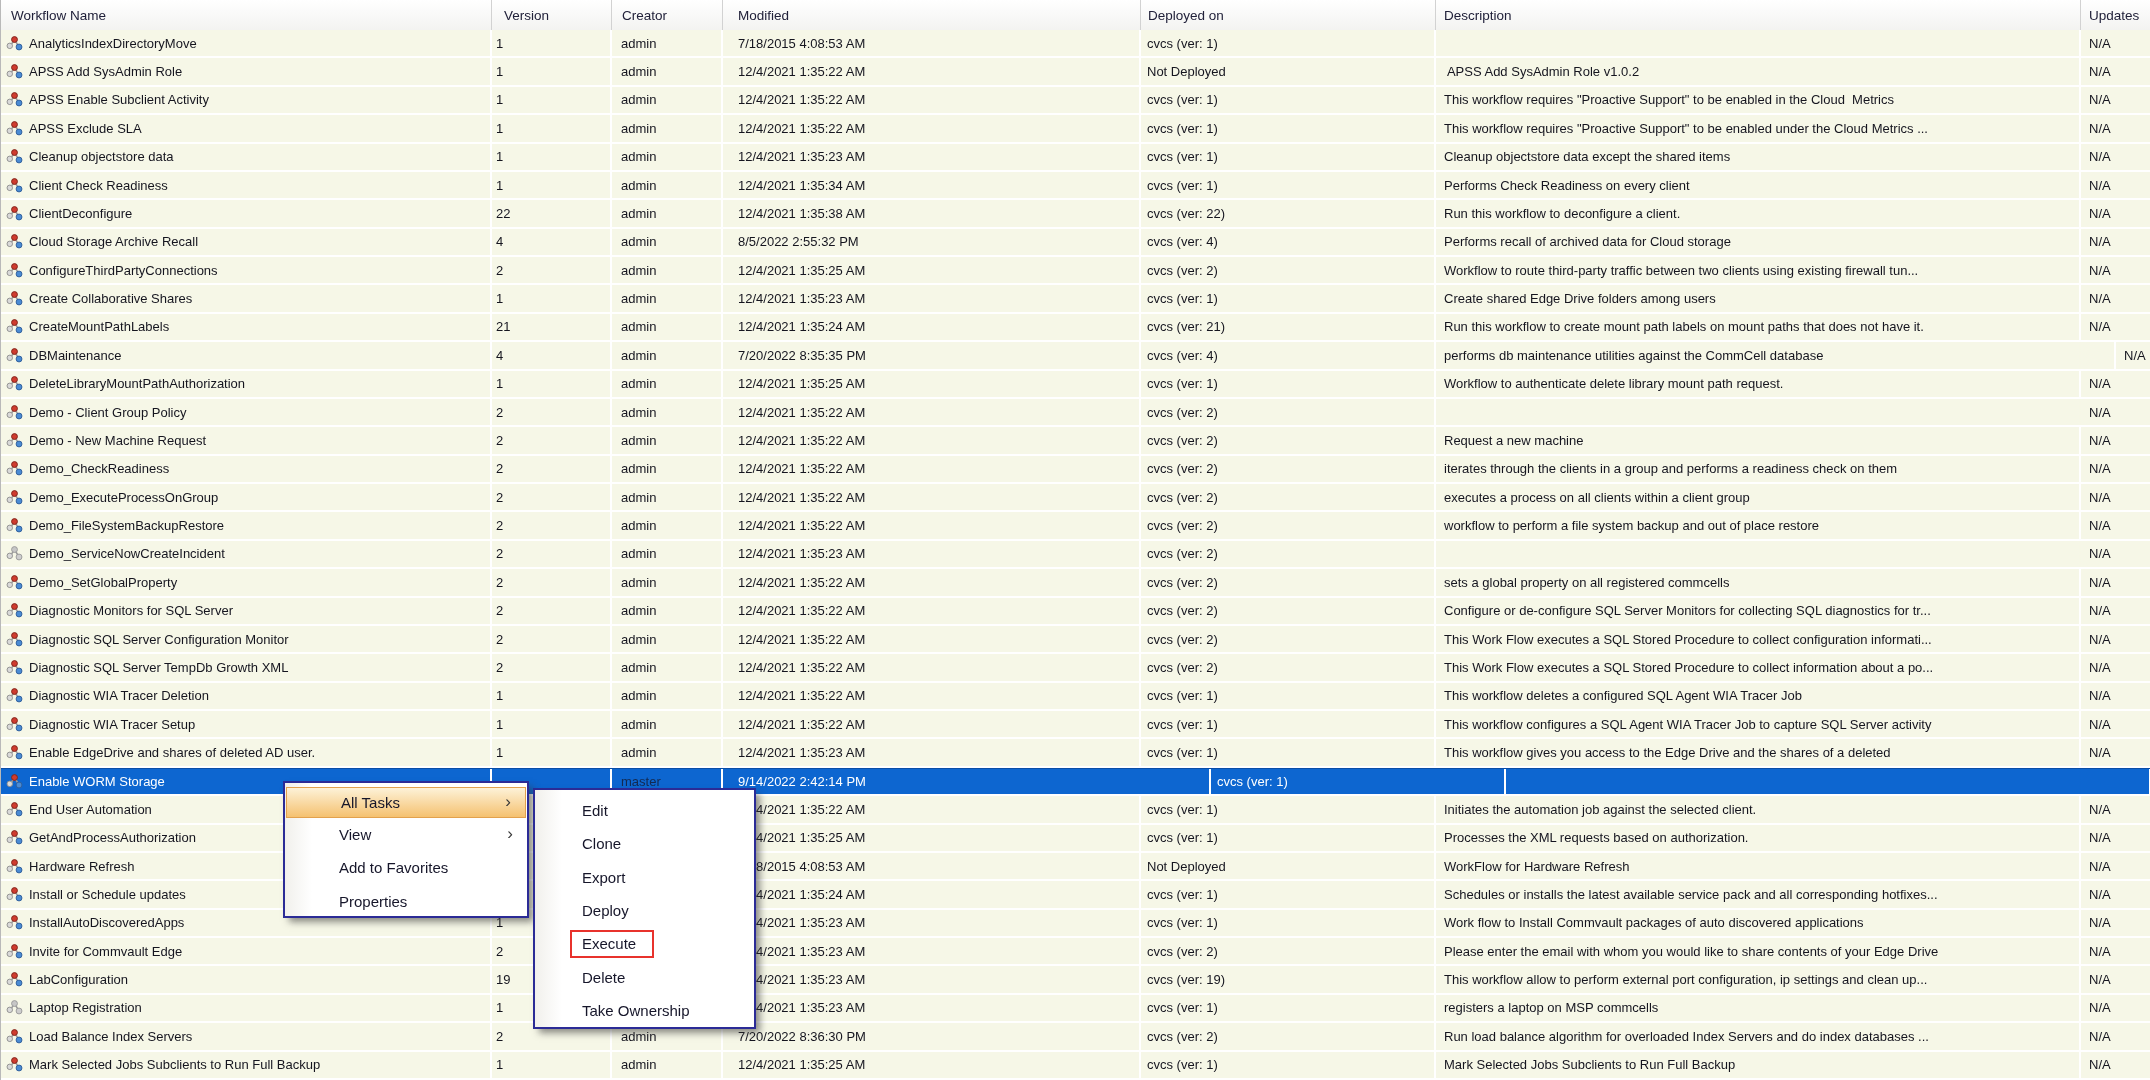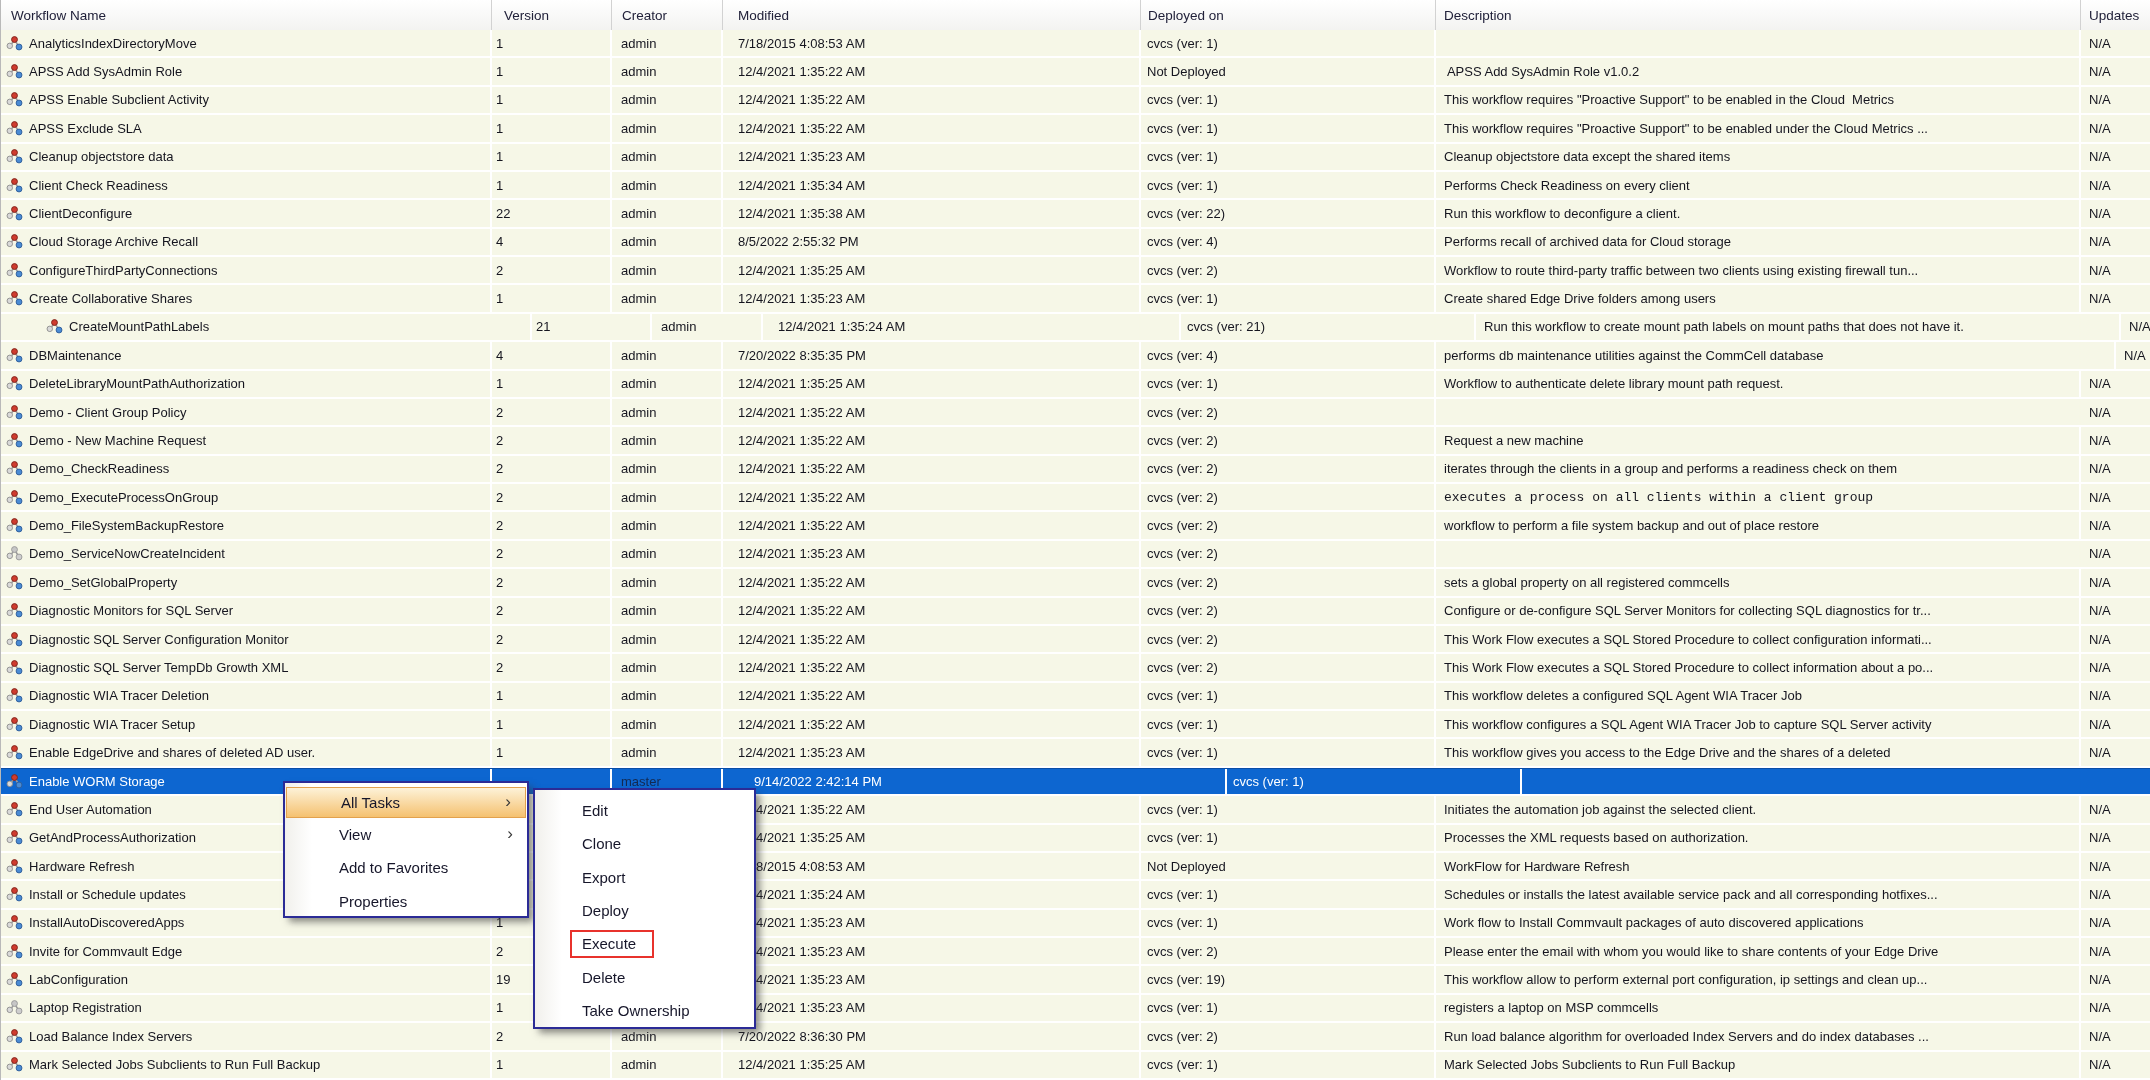--- a/index.html
+++ b/index.html
@@ -197,21 +197,21 @@
             <circle cx="13.8" cy="12.7" r="3.1" fill="#4a8bd4" stroke="#2f5d9a" stroke-width="1"></circle>
           </svg><span>Create Collaborative Shares</span></div>
         <div class="cell c1" style="width: 120px;">1</div>
         <div class="cell c2" style="width: 111px;">admin</div>
         <div class="cell c3" style="width: 418px;">12/4/2021 1:35:23 AM</div>
         <div class="cell c4" style="width: 295px;">cvcs (ver: 1)</div>
         <div class="cell c5" style="width: 645px;">Create shared Edge Drive folders among users</div>
         <div class="cell c6" style="width: 70px;">N/A</div>
       </div>
       <div class="row">
-        <div class="cell c0" style="width: 491px; margin-left: 40px;"><svg class="wf-icon" width="17" height="17" viewBox="0 0 18 18">
+        <div class="cell c0" style="width: 491px;"><svg class="wf-icon" width="17" height="17" viewBox="0 0 18 18">
             <path d="M4.5 11.5 L9 5 L13.6 12.2" stroke="#9a9a9a" stroke-width="1.6" fill="none"></path>
             <circle cx="4" cy="11.5" r="2.9" fill="#d9d9d9" stroke="#8f8f8f" stroke-width="1"></circle>
             <circle cx="9" cy="4.8" r="3.1" fill="#cf3b2e" stroke="#7d241c" stroke-width="1"></circle>
             <circle cx="13.8" cy="12.7" r="3.1" fill="#4a8bd4" stroke="#2f5d9a" stroke-width="1"></circle>
           </svg><span>CreateMountPathLabels</span></div>
         <div class="cell c1" style="width: 120px;">21</div>
         <div class="cell c2" style="width: 111px;">admin</div>
         <div class="cell c3" style="width: 418px;">12/4/2021 1:35:24 AM</div>
         <div class="cell c4" style="width: 295px;">cvcs (ver: 21)</div>
         <div class="cell c5" style="width: 645px;">Run this workflow to create mount path labels on mount paths that does not have it.</div>
@@ -291,21 +291,21 @@
         <div class="cell c0" style="width: 491px;"><svg class="wf-icon" width="17" height="17" viewBox="0 0 18 18">
             <path d="M4.5 11.5 L9 5 L13.6 12.2" stroke="#9a9a9a" stroke-width="1.6" fill="none"></path>
             <circle cx="4" cy="11.5" r="2.9" fill="#d9d9d9" stroke="#8f8f8f" stroke-width="1"></circle>
             <circle cx="9" cy="4.8" r="3.1" fill="#cf3b2e" stroke="#7d241c" stroke-width="1"></circle>
             <circle cx="13.8" cy="12.7" r="3.1" fill="#4a8bd4" stroke="#2f5d9a" stroke-width="1"></circle>
           </svg><span>Demo_ExecuteProcessOnGroup</span></div>
         <div class="cell c1" style="width: 120px;">2</div>
         <div class="cell c2" style="width: 111px;">admin</div>
         <div class="cell c3" style="width: 418px;">12/4/2021 1:35:22 AM</div>
         <div class="cell c4" style="width: 295px;">cvcs (ver: 2)</div>
-        <div class="cell c5" style="width: 645px; font-family: Liberation Mono, monospace;">executes a process on all clients within a client group</div>
+        <div class="cell c5" style="width: 645px;">executes a process on all clients within a client group</div>
         <div class="cell c6" style="width: 70px;">N/A</div>
       </div>
       <div class="row">
         <div class="cell c0" style="width: 491px;"><svg class="wf-icon" width="17" height="17" viewBox="0 0 18 18">
             <path d="M4.5 11.5 L9 5 L13.6 12.2" stroke="#9a9a9a" stroke-width="1.6" fill="none"></path>
             <circle cx="4" cy="11.5" r="2.9" fill="#d9d9d9" stroke="#8f8f8f" stroke-width="1"></circle>
             <circle cx="9" cy="4.8" r="3.1" fill="#cf3b2e" stroke="#7d241c" stroke-width="1"></circle>
             <circle cx="13.8" cy="12.7" r="3.1" fill="#4a8bd4" stroke="#2f5d9a" stroke-width="1"></circle>
           </svg><span>Demo_FileSystemBackupRestore</span></div>
         <div class="cell c1" style="width: 120px;">2</div>
@@ -429,21 +429,21 @@
       </div>
       <div class="row selected">
         <div class="cell c0" style="width: 491px;"><svg class="wf-icon" width="17" height="17" viewBox="0 0 18 18">
             <path d="M4.5 11.5 L9 5 L13.6 12.2" stroke="#9a9a9a" stroke-width="1.6" fill="none"></path>
             <circle cx="4" cy="11.5" r="2.9" fill="#d9d9d9" stroke="#8f8f8f" stroke-width="1"></circle>
             <circle cx="9" cy="4.8" r="3.1" fill="#cf3b2e" stroke="#7d241c" stroke-width="1"></circle>
             <circle cx="13.8" cy="12.7" r="3.1" fill="#4a8bd4" stroke="#2f5d9a" stroke-width="1"></circle>
           </svg><span>Enable WORM Storage</span></div>
         <div class="cell c1" style="width: 120px;"></div>
         <div class="cell c2" style="width: 111px;">master</div>
-        <div class="cell c3" style="width: 488px; margin-left: 16px;">9/14/2022 2:42:14 PM</div>
+        <div class="cell c3" style="width: 488px;">9/14/2022 2:42:14 PM</div>
         <div class="cell c4" style="width: 295px;">cvcs (ver: 1)</div>
         <div class="cell c5" style="width: 645px;"></div>
         <div class="cell c6" style="width: 70px;">N/A</div>
       </div>
       <div class="row">
         <div class="cell c0" style="width: 491px;"><svg class="wf-icon" width="17" height="17" viewBox="0 0 18 18">
             <path d="M4.5 11.5 L9 5 L13.6 12.2" stroke="#9a9a9a" stroke-width="1.6" fill="none"></path>
             <circle cx="4" cy="11.5" r="2.9" fill="#d9d9d9" stroke="#8f8f8f" stroke-width="1"></circle>
             <circle cx="9" cy="4.8" r="3.1" fill="#cf3b2e" stroke="#7d241c" stroke-width="1"></circle>
             <circle cx="13.8" cy="12.7" r="3.1" fill="#4a8bd4" stroke="#2f5d9a" stroke-width="1"></circle>

